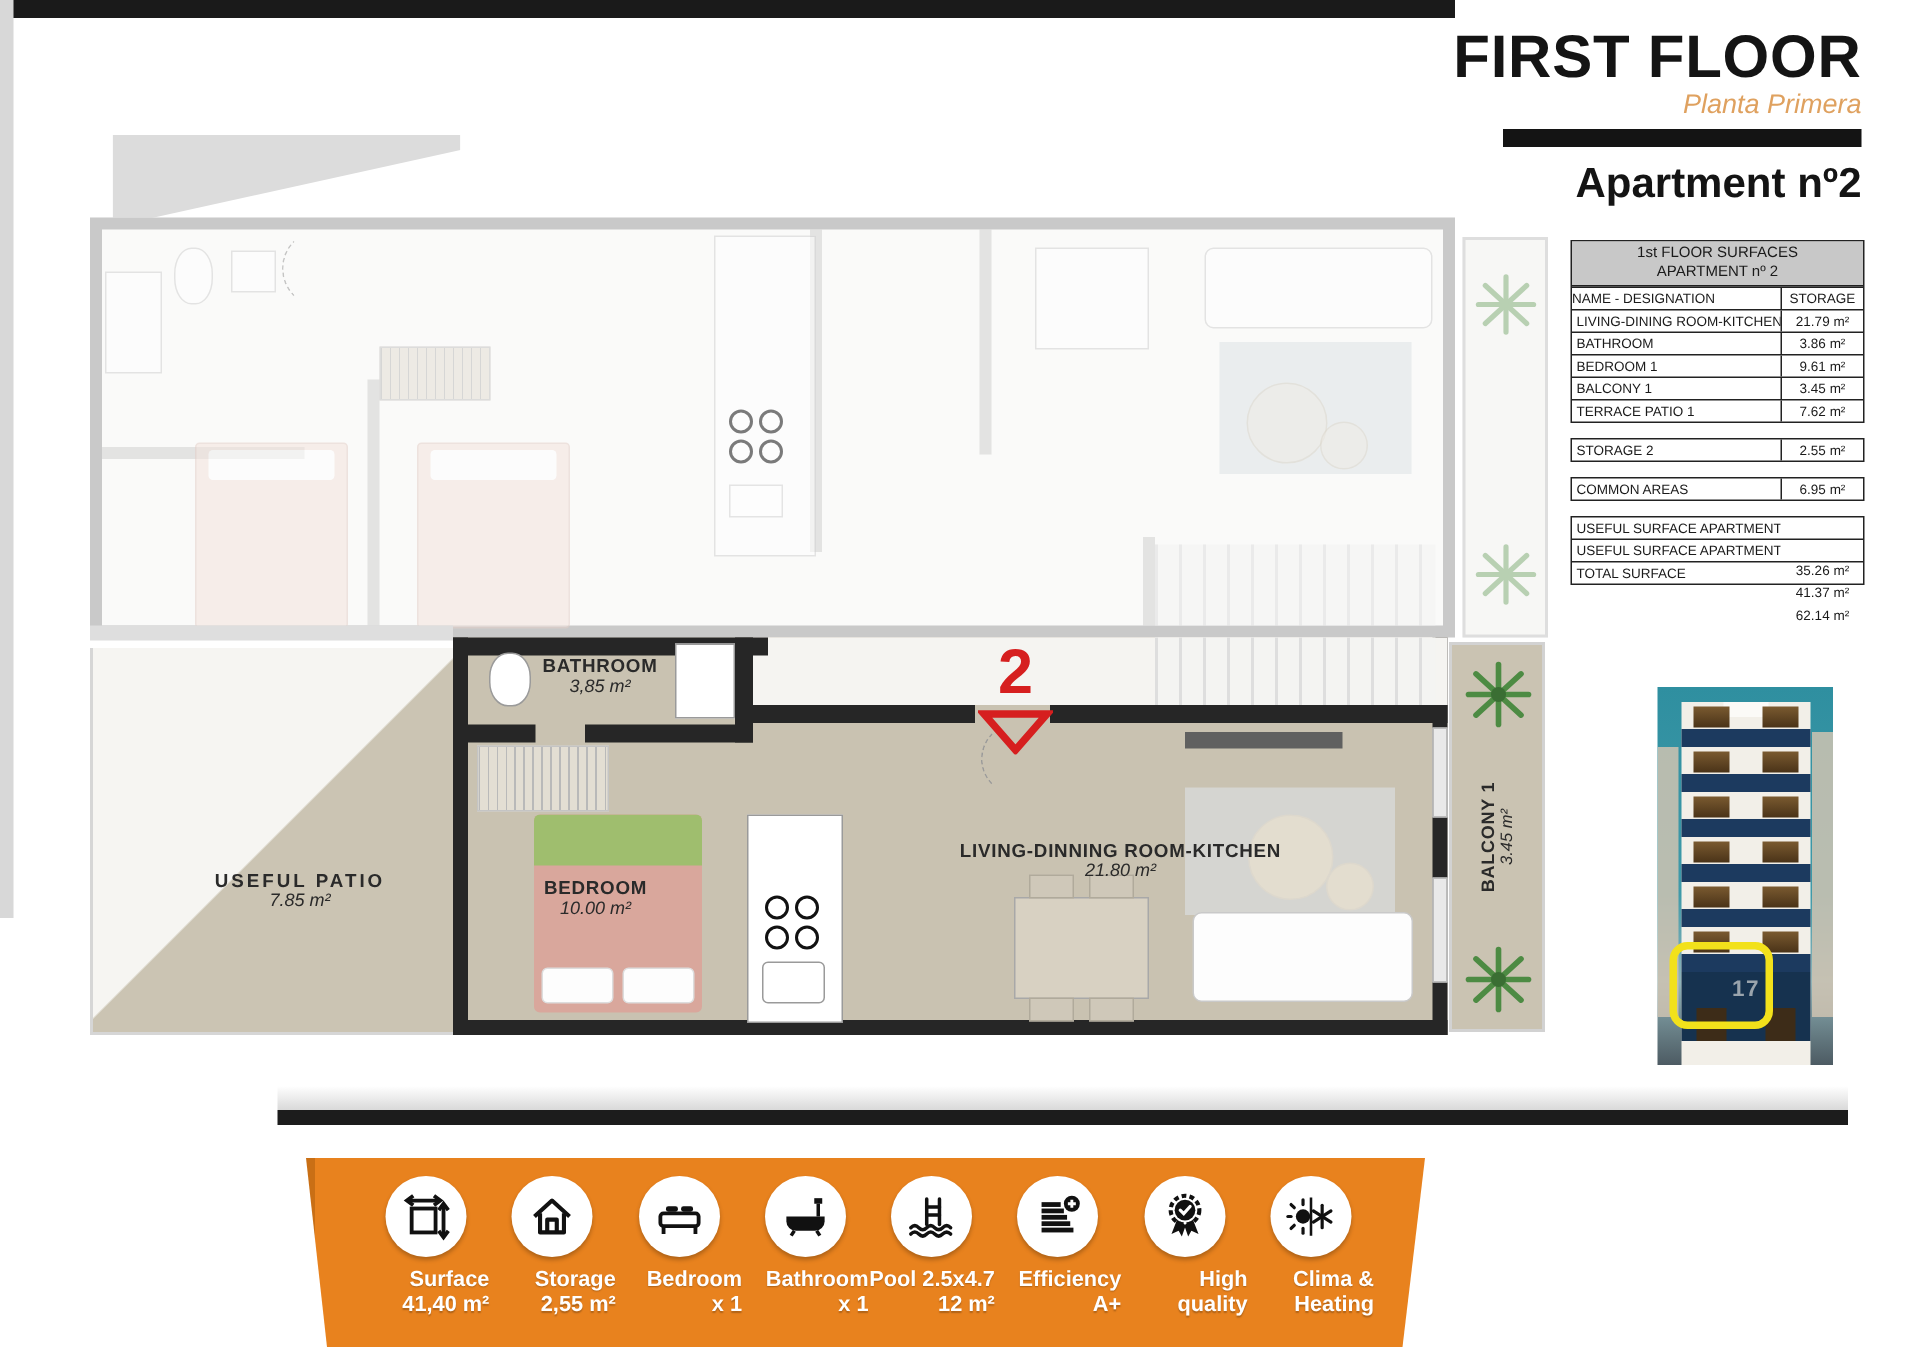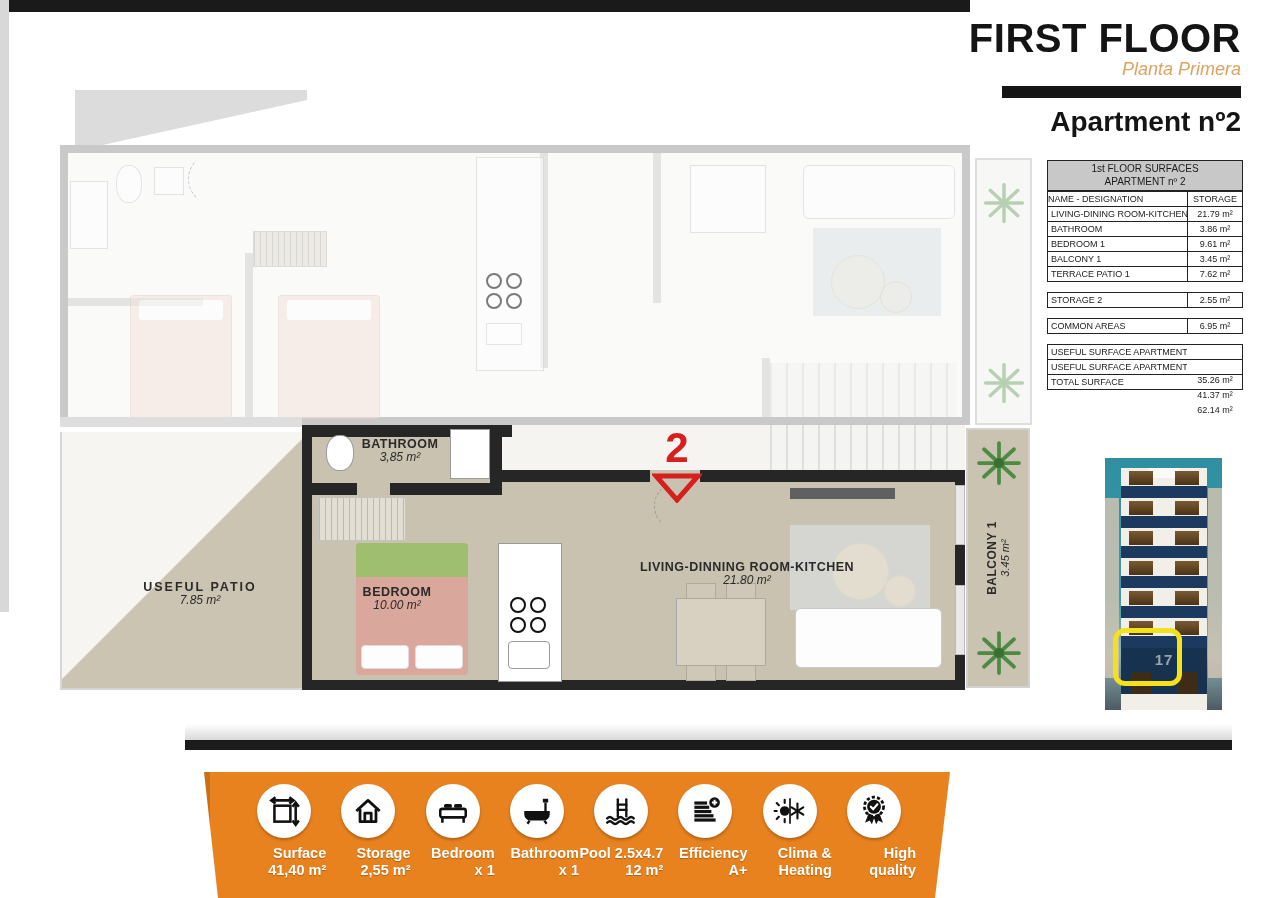--- a/index.html
+++ b/index.html
@@ -502,20 +502,36 @@
         </div>
         <div class="flabel">
             <div>Efficiency</div>
             <div>A+</div>
           </div>
       </div>
 
       <div class="feat">
         <div class="fcircle">
           <svg width="34" height="34" viewBox="0 0 32 32">
+            <path d="M11 18l-3.5 9 4.5-2 2 3.5 2.5-7" fill="#111"></path>
+            <path d="M21 18l3.5 9-4.5-2-2 3.5-2.5-7" fill="#111"></path>
+            <circle cx="16" cy="12" r="9" fill="none" stroke="#111" stroke-width="2.6" stroke-dasharray="3 2"></circle>
+            <circle cx="16" cy="12" r="6.5" fill="#111"></circle>
+            <path d="M13 12l2.2 2.2 4-4.5" stroke="#fff" stroke-width="2" fill="none" stroke-linecap="round"></path>
+          </svg>
+        </div>
+        <div class="flabel">
+            <div>High</div>
+            <div>quality</div>
+          </div>
+      </div>
+
+      <div class="feat">
+        <div class="fcircle">
+          <svg width="34" height="34" viewBox="0 0 32 32">
             <line x1="16" y1="4" x2="16" y2="28" stroke="#111" stroke-width="1.6"></line>
             <circle cx="11" cy="16" r="4.5" fill="#111"></circle>
             <g stroke="#111" stroke-width="2" stroke-linecap="round">
               <line x1="11" y1="8.5" x2="11" y2="5.5"></line>
                 <line x1="5.5" y1="10.5" x2="3.5" y2="8.5"></line>
               <line x1="3.5" y1="16" x2="1.5" y2="16"></line>
                 <line x1="5.5" y1="21.5" x2="3.5" y2="23.5"></line>
               <line x1="11" y1="23.5" x2="11" y2="26.5"></line>
             </g>
             <g stroke="#111" stroke-width="2" stroke-linecap="round">
@@ -524,32 +540,16 @@
               <line x1="17.5" y1="19.5" x2="28.5" y2="12.5"></line>
             </g>
           </svg>
         </div>
         <div class="flabel">
             <div>Clima &amp;</div>
             <div>Heating</div>
           </div>
       </div>
 
-      <div class="feat">
-        <div class="fcircle">
-          <svg width="34" height="34" viewBox="0 0 32 32">
-            <path d="M11 18l-3.5 9 4.5-2 2 3.5 2.5-7" fill="#111"></path>
-            <path d="M21 18l3.5 9-4.5-2-2 3.5-2.5-7" fill="#111"></path>
-            <circle cx="16" cy="12" r="9" fill="none" stroke="#111" stroke-width="2.6" stroke-dasharray="3 2"></circle>
-            <circle cx="16" cy="12" r="6.5" fill="#111"></circle>
-            <path d="M13 12l2.2 2.2 4-4.5" stroke="#fff" stroke-width="2" fill="none" stroke-linecap="round"></path>
-          </svg>
-        </div>
-        <div class="flabel">
-            <div>High</div>
-            <div>quality</div>
-          </div>
-      </div>
-
     </div>
   </div>
 
 </div>
 
 </body></html>

